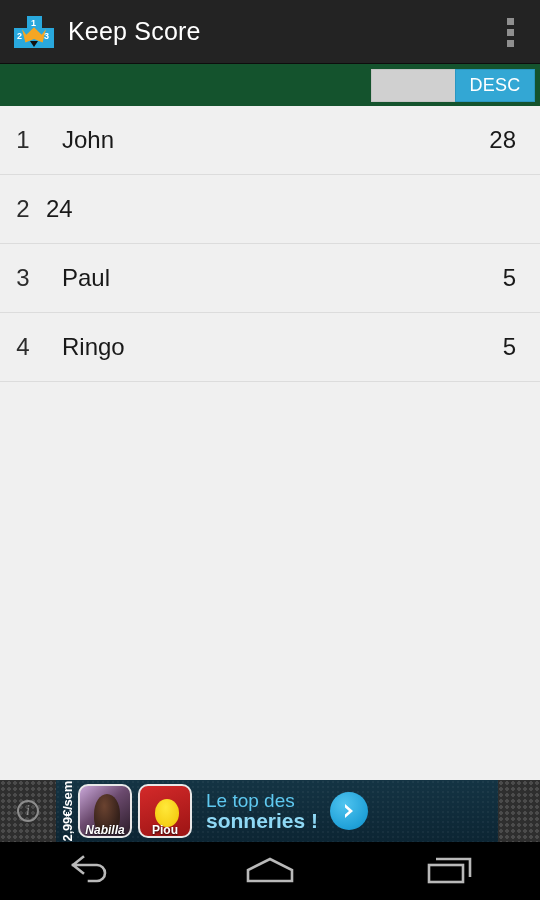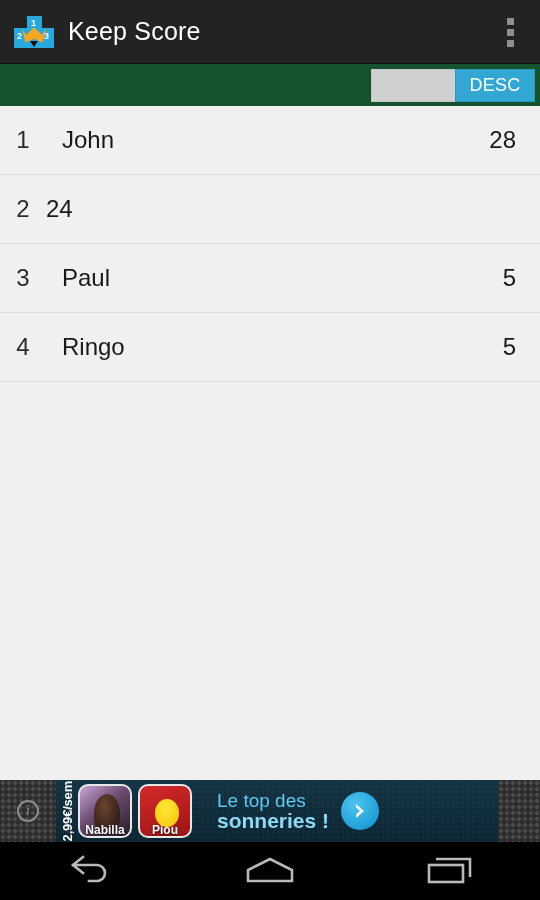--- a/index.html
+++ b/index.html
@@ -243,21 +243,21 @@
   .thumb .caption {
     position: absolute;
     left: 0; right: 0; bottom: -1px;
     text-align: center;
     color: #ffffff;
     font-size: 12px;
     font-weight: bold;
     text-shadow: 0 1px 2px rgba(0,0,0,0.9);
     z-index: 3;
   }
-  .t1 { background: linear-gradient(140deg,#c9a7d8 0%, #6b4a6e 45%, #2b1c28 100%); }
+  .t1 { background: linear-gradient(140deg,#c9a7d8 0%, #6b4a6e 45%, #2b1c28 100%); font-style: italic; }
   .t1::after {
     content:""; position:absolute; left:14px; top:8px; width:26px; height:40px;
     border-radius: 50% 50% 40% 40%;
     background: radial-gradient(ellipse at 40% 30%, #6b4330 0%, #34201a 70%);
   }
   .t2 { background: linear-gradient(160deg,#e9eef2 0%, #9fb3c2 40%, #2a3d4b 100%); }
   .t2::after {
     content:""; position:absolute; left:12px; top:6px; width:30px; height:36px;
     border-radius: 50% 50% 45% 45%;
     background: radial-gradient(ellipse at 45% 35%, #4a3528 0%, #1a120e 75%);
@@ -266,21 +266,21 @@
     content:""; position:absolute; left:12px; top:20px; width:30px; height:8px;
     background:#111; border-radius: 3px; z-index:2;
   }
   .t3 { background: linear-gradient(160deg,#d42a2a 0%, #9c1414 100%); padding-left: 29px; }
   .t3::after {
     content:""; position:absolute; left:15px; top:13px; width:24px; height:28px;
     border-radius: 50% 50% 48% 48%;
     background: radial-gradient(ellipse at 45% 30%, #ffe93a 0%, #f5cc12 75%);
   }
   .ad-text {
-    margin-left: 19px;
+    margin-left: 8px;
     color: #5fc9f0;
     line-height: 1.02;
     white-space: nowrap;
   }
   .ad-text .l1 { font-size: 19px; font-weight: normal; display:block; }
   .ad-text .l2 { font-size: 21px; font-weight: bold; display:block; color:#8fd9f5; }
   .ad-cta {
     width: 38px; height: 38px;
     border-radius: 50%;
     background: radial-gradient(circle at 38% 32%, #4fc4ef 0%, #1fa0d8 70%, #1787bb 100%);

